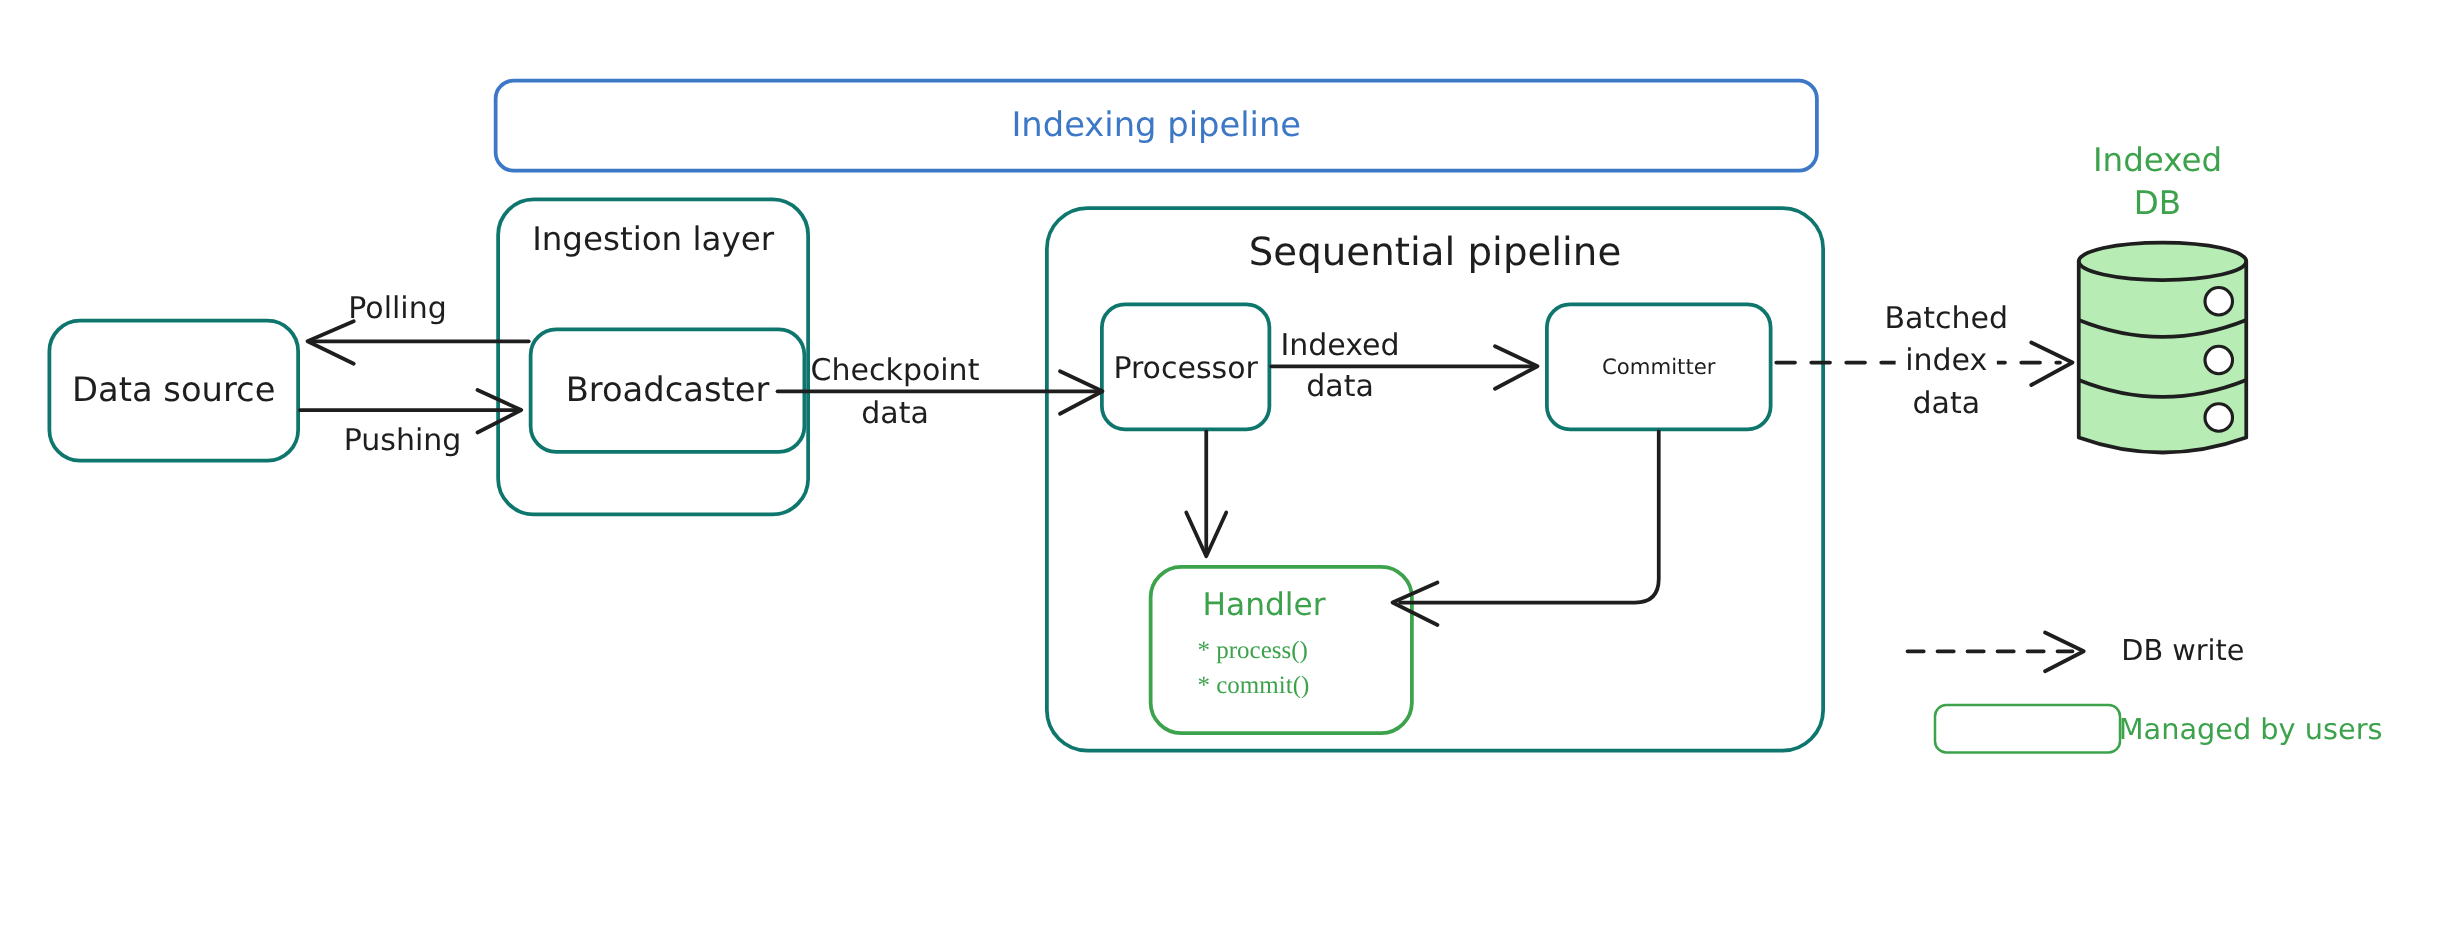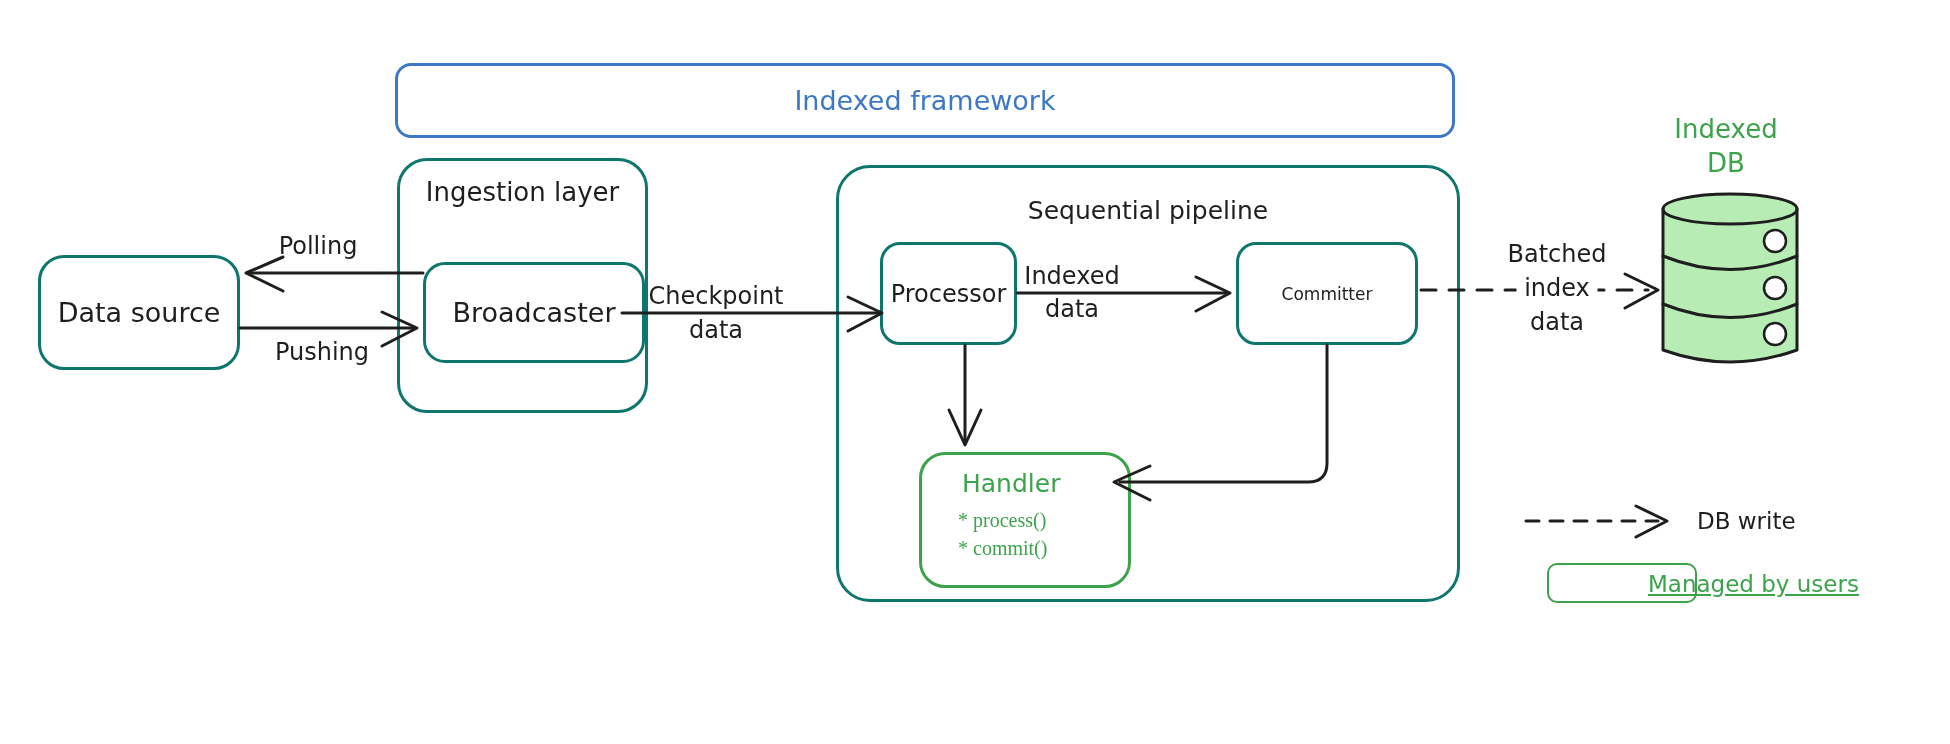--- a/index.html
+++ b/index.html
@@ -23,47 +23,47 @@
   
   #frame-box{left:395px;top:63px;width:1060px;height:75px;border-radius:16px;}
   #frame-title{font-size:27px;}
   #data-source-box{left:38px;top:255px;width:202px;height:115px;border-radius:26px;}
   #data-source-box .center-label{font-size:27px;}
   #ingestion-box{left:397px;top:158px;width:251px;height:255px;border-radius:30px;}
   #ingestion-box .top-label{font-size:26px;margin-top:16px;}
   #broadcaster-box{left:423px;top:262px;width:222px;height:101px;border-radius:22px;}
   #broadcaster-box .center-label{font-size:27px;}
   #pipeline-box{left:836px;top:165px;width:624px;height:437px;border-radius:34px;}
-  #pipeline-box .top-label{font-size:25px;margin-top:28px;}
+  #pipeline-box .top-label{font-size:31px;margin-top:16px;}
   #processor-box{left:880px;top:242px;width:137px;height:103px;border-radius:20px;}
   #processor-box .center-label{font-size:24px;}
   #committer-box{left:1236px;top:242px;width:182px;height:103px;border-radius:20px;}
   #committer-box .center-label{font-size:17px;}
   #handler-box{left:895px;top:452px;width:212px;height:136px;border-radius:26px;}
   #handler-title{font-size:25px;margin:14px 0 8px 40px;}
   #handler-methods{margin-left:36px;font-size:20px;line-height:28px;}
   #legend-box{left:1523px;top:563px;width:150px;height:40px;border-radius:10px;border-width:2.5px;}
   
   #polling-label{left:318px;top:246px;font-size:24px;}
   #pushing-label{left:322px;top:352px;font-size:24px;}
   #checkpoint-label{left:716px;top:313px;font-size:24px;line-height:34px;}
   #indexed-label{left:1072px;top:293px;font-size:24px;line-height:33px;}
   #batched-label{left:1557px;top:288px;font-size:24px;line-height:34px;}
   #batched-label .on-line{background:#ffffff;padding:0 8px;}
   #indexeddb-label{left:1726px;top:146px;font-size:26px;line-height:34px;}
   #dbwrite-label{left:1697px;top:521px;font-size:23px;}
-  #managed-label{left:1648px;top:584px;font-size:23px;text-decoration:underline;}
+  #managed-label{left:1695px;top:584px;font-size:23px;}
 </style>
 </head>
 <body>
 
 <div class="canvas">
 
   <div class="box blue" id="frame-box">
-    <div class="center-label blue-text" id="frame-title">Indexed framework</div>
+    <div class="center-label blue-text" id="frame-title">Indexing pipeline</div>
   </div>
 
   <div class="box ink" id="data-source-box">
     <div class="center-label">Data source</div>
   </div>
 
   <div class="box ink" id="ingestion-box">
     <div class="top-label">Ingestion layer</div>
   </div>
 

